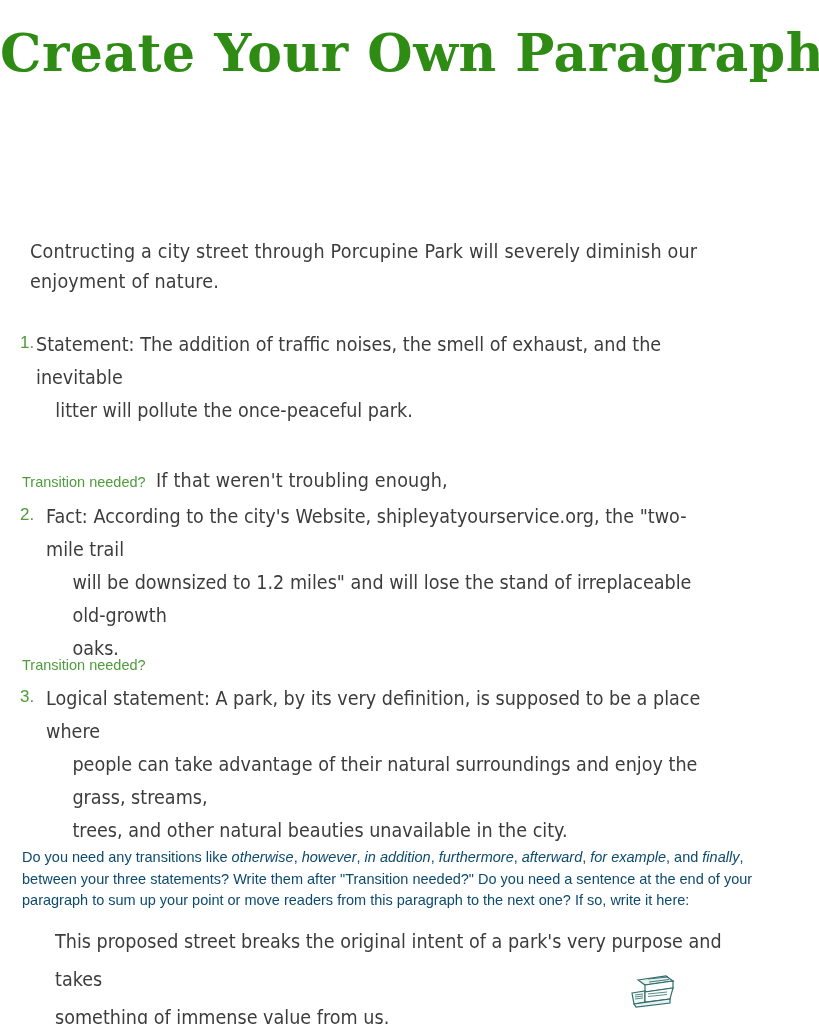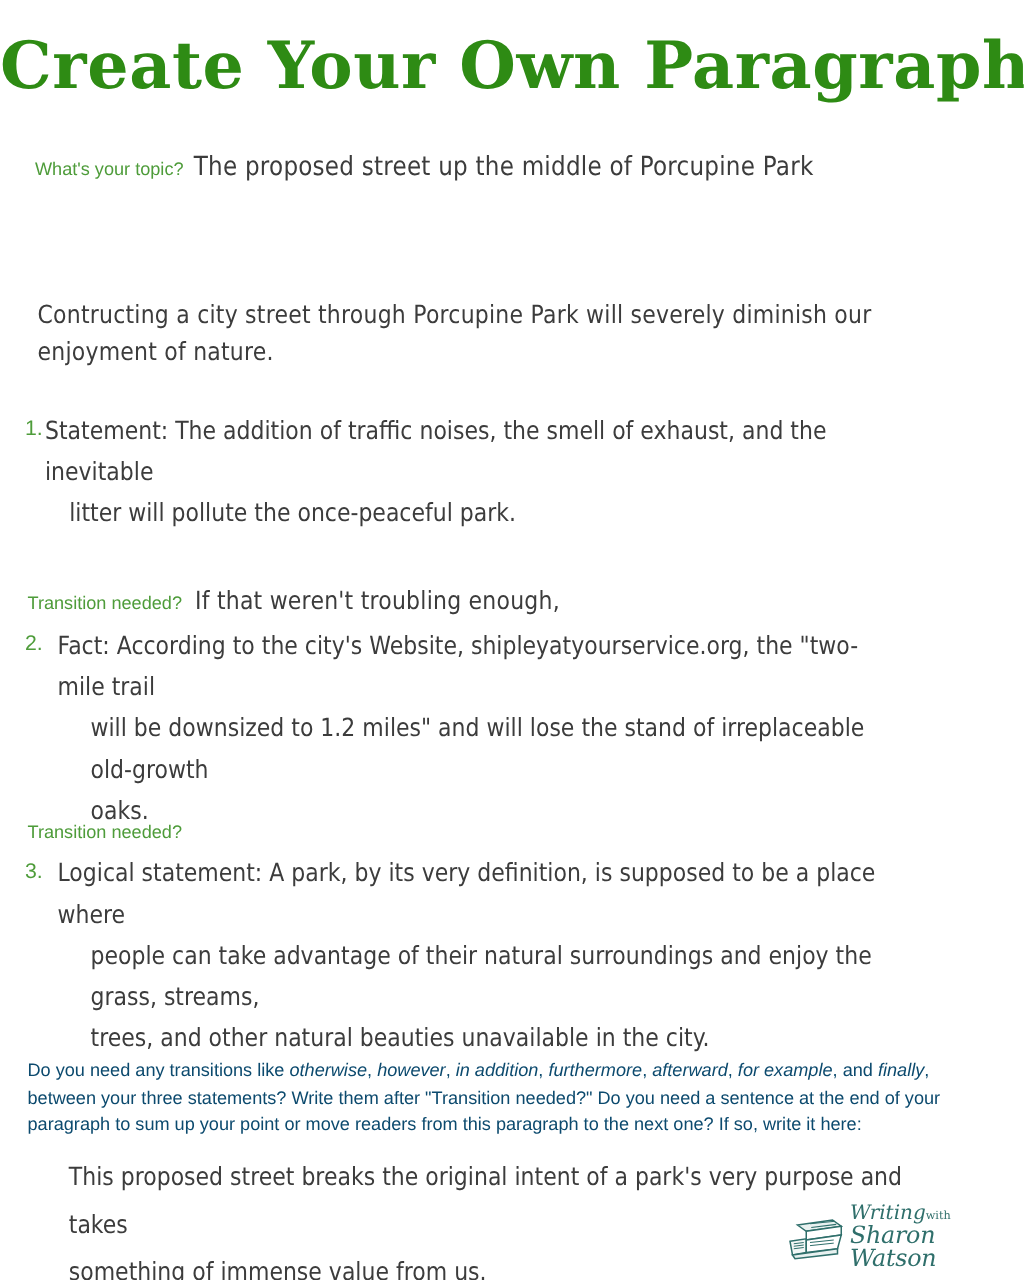--- a/index.html
+++ b/index.html
@@ -208,24 +208,20 @@
     letter-spacing: -0.2px;
   }
 </style>
 </head>
 <body>
 
 <div class="page">
 
   <div class="title">Create Your Own Paragraph</div>
 
-  <div class="row-topic">
-    <span class="prompt">What's your topic?</span>
-    <span class="hand">The proposed street up the middle of Porcupine Park</span>
-  </div>
 
   <div class="hand main-idea-answer">Contructing a city street through Porcupine Park will severely diminish our enjoyment of nature.</div>
 
 
   <div class="item" id="item1">
     <span class="item-num">1.</span>
     <span class="item-body">
       <span>Statement: The addition of traffic noises, the smell of exhaust, and the inevitable</span>
       <span class="indent">litter will pollute the once-peaceful park.</span>
     </span>
@@ -280,19 +276,15 @@
           <path d="M22 10 L42 8" stroke-width="0.9"></path>
           <path d="M23 13 L43 10.5" stroke-width="0.9"></path>
           <path d="M9 26 L17 25" stroke-width="0.8"></path>
           <path d="M9 28 L17 27" stroke-width="0.8"></path>
           <path d="M9 30 L17 29" stroke-width="0.8"></path>
           <path d="M22 25 L41 23" stroke-width="0.8"></path>
           <path d="M22 27.5 L41 25.5" stroke-width="0.8"></path>
         </g>
       </svg>
     </span>
-    <span class="logo-text">
-      <span class="logo-line1"><span>Writing</span><span class="small">with</span></span>
-      <span class="logo-line2">Sharon Watson</span>
-    </span>
   </div>
 
 </div>
 
 </body></html>

